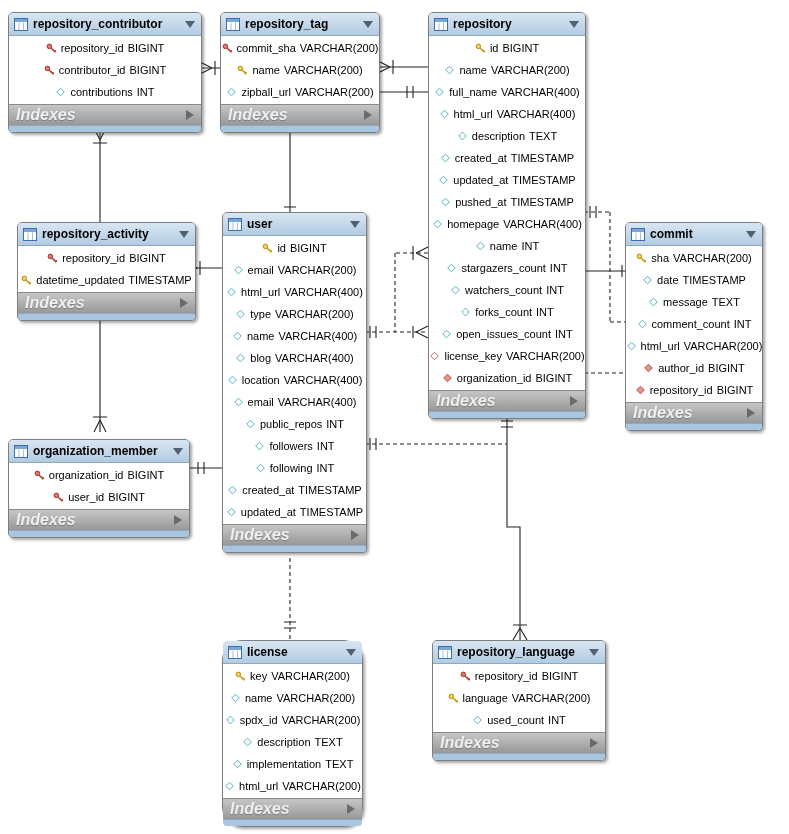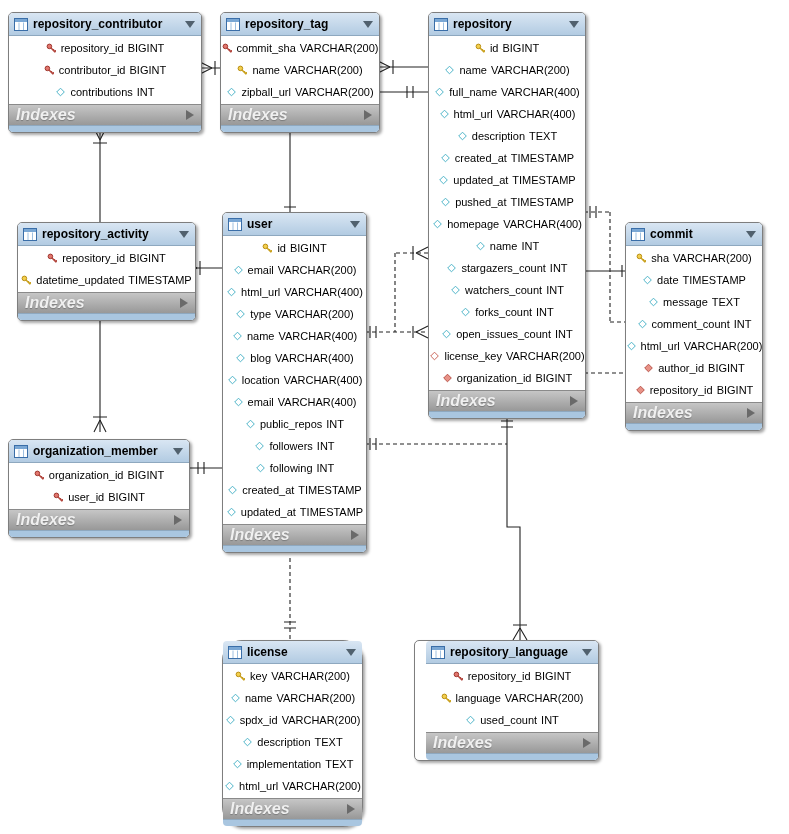--- a/index.html
+++ b/index.html
@@ -691,21 +691,21 @@
           <span class="fname">html_url</span>
           <span>VARCHAR(200)</span>
         </div>
       </div>
       <div class="tfoot">
         <span class="lbl">Indexes</span>
         <span class="arrow"></span>
       </div>
       <div class="bstrip"></div>
     </div>
-    <div class="table" style="left: 414px; top: 640px; width: 172px; padding-left: 11px;">
+    <div class="table" style="left: 432px; top: 640px; width: 172px;">
       <div class="thead">
         <span style="display: inline-flex;">
           <svg width="14" height="13" viewBox="0 0 14 13">
             <rect x="0.5" y="0.5" width="13" height="12" fill="#ffffff" stroke="#3a6ea8"></rect>
             <rect x="1" y="1" width="12" height="3" fill="#7aa7d4"></rect>
             <path d="M5 4.5 V12 M9.5 4.5 V12" stroke="#9fc0e0" fill="none"></path>
           </svg>
         </span>
         <span class="ttitle">repository_language</span>
         <span class="collapse"></span>

